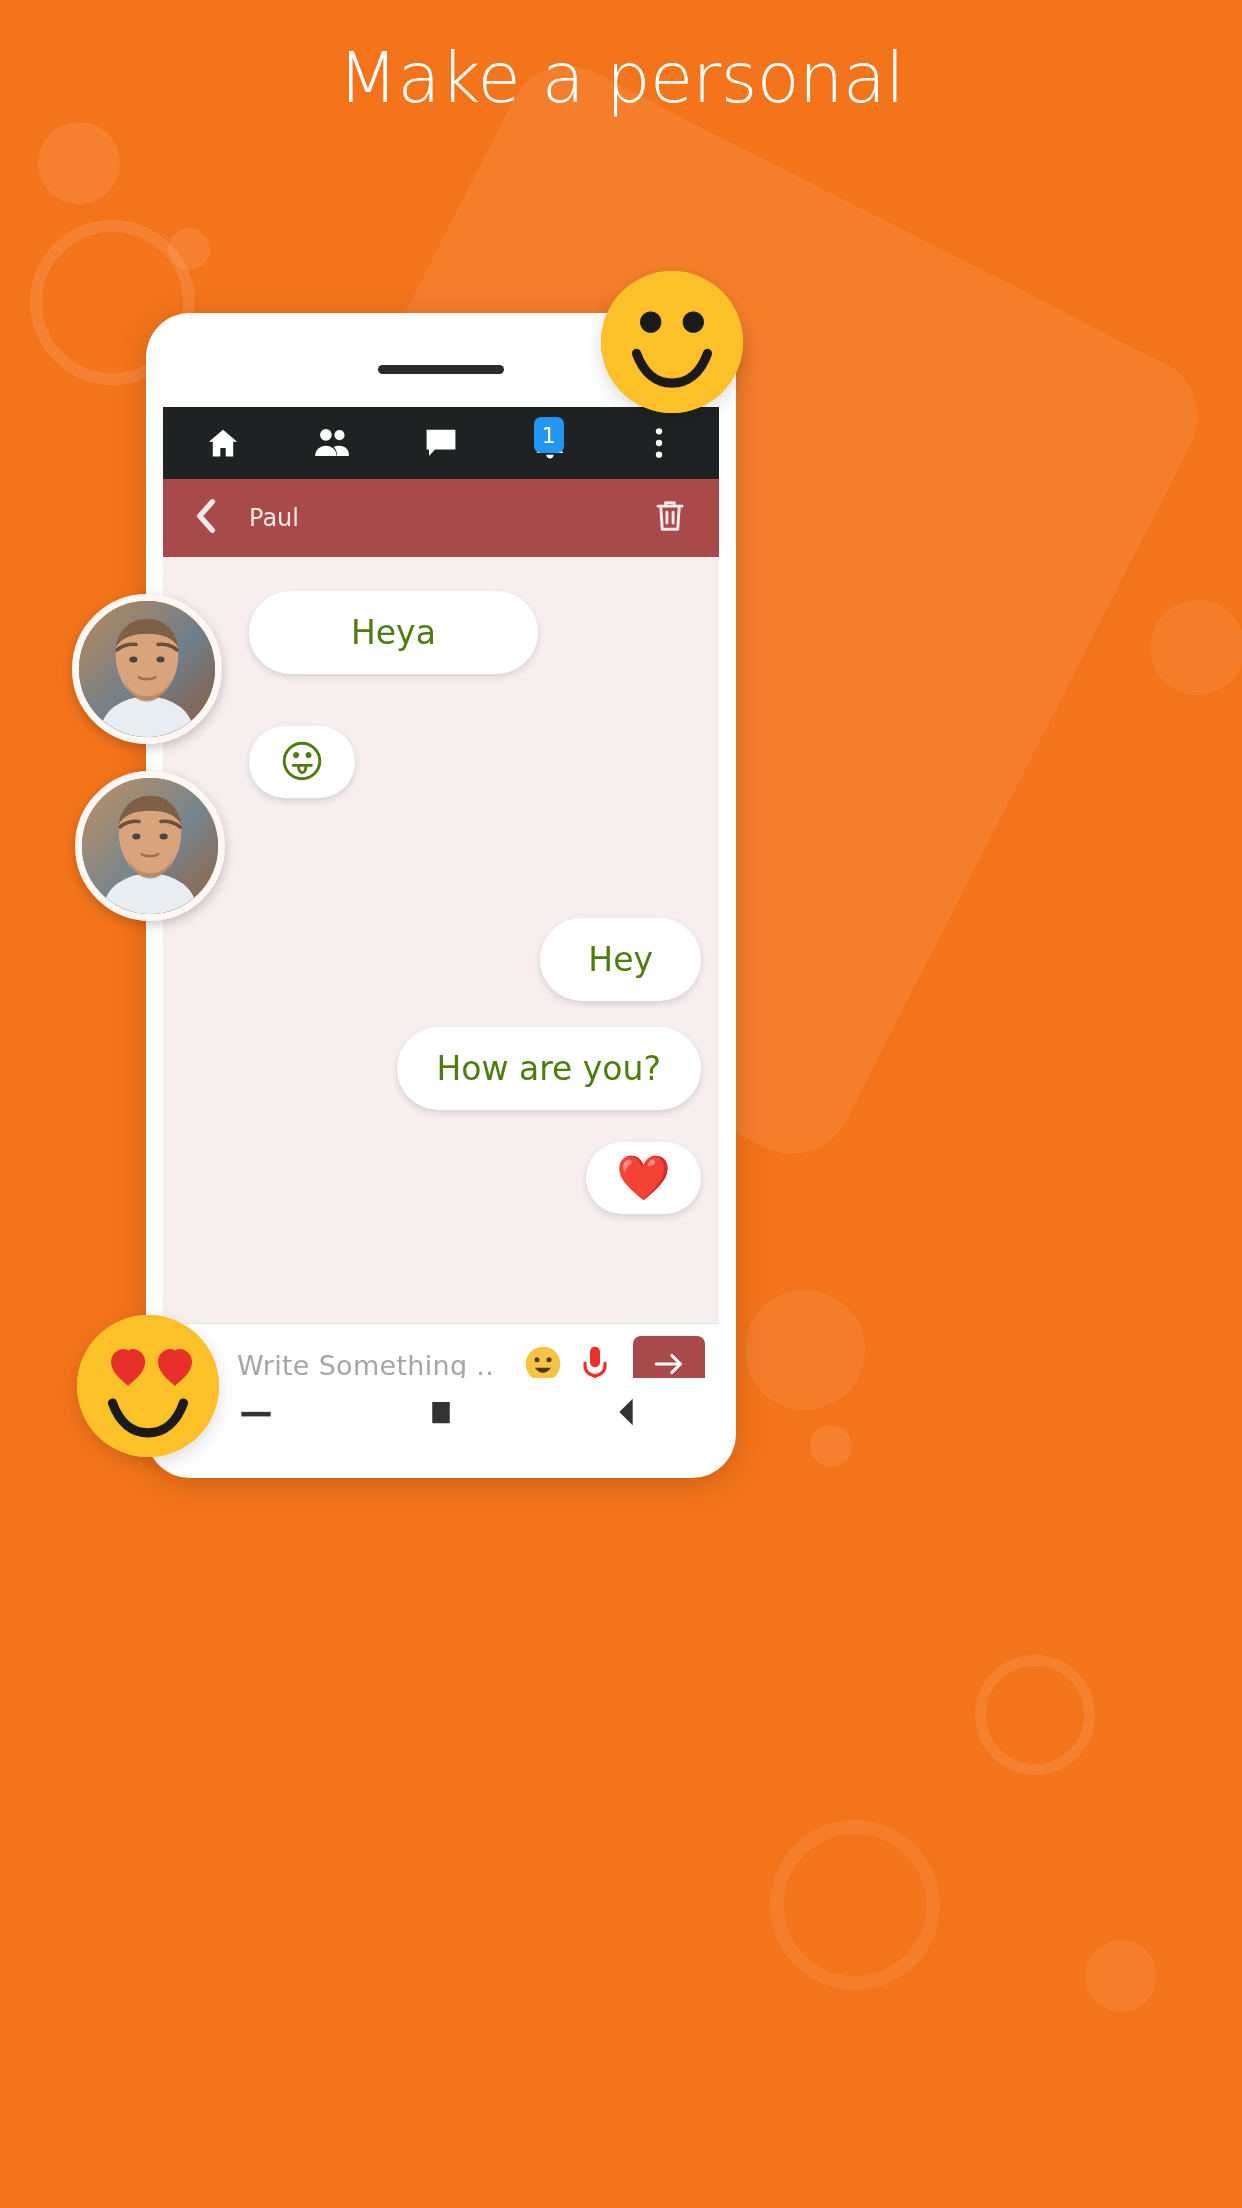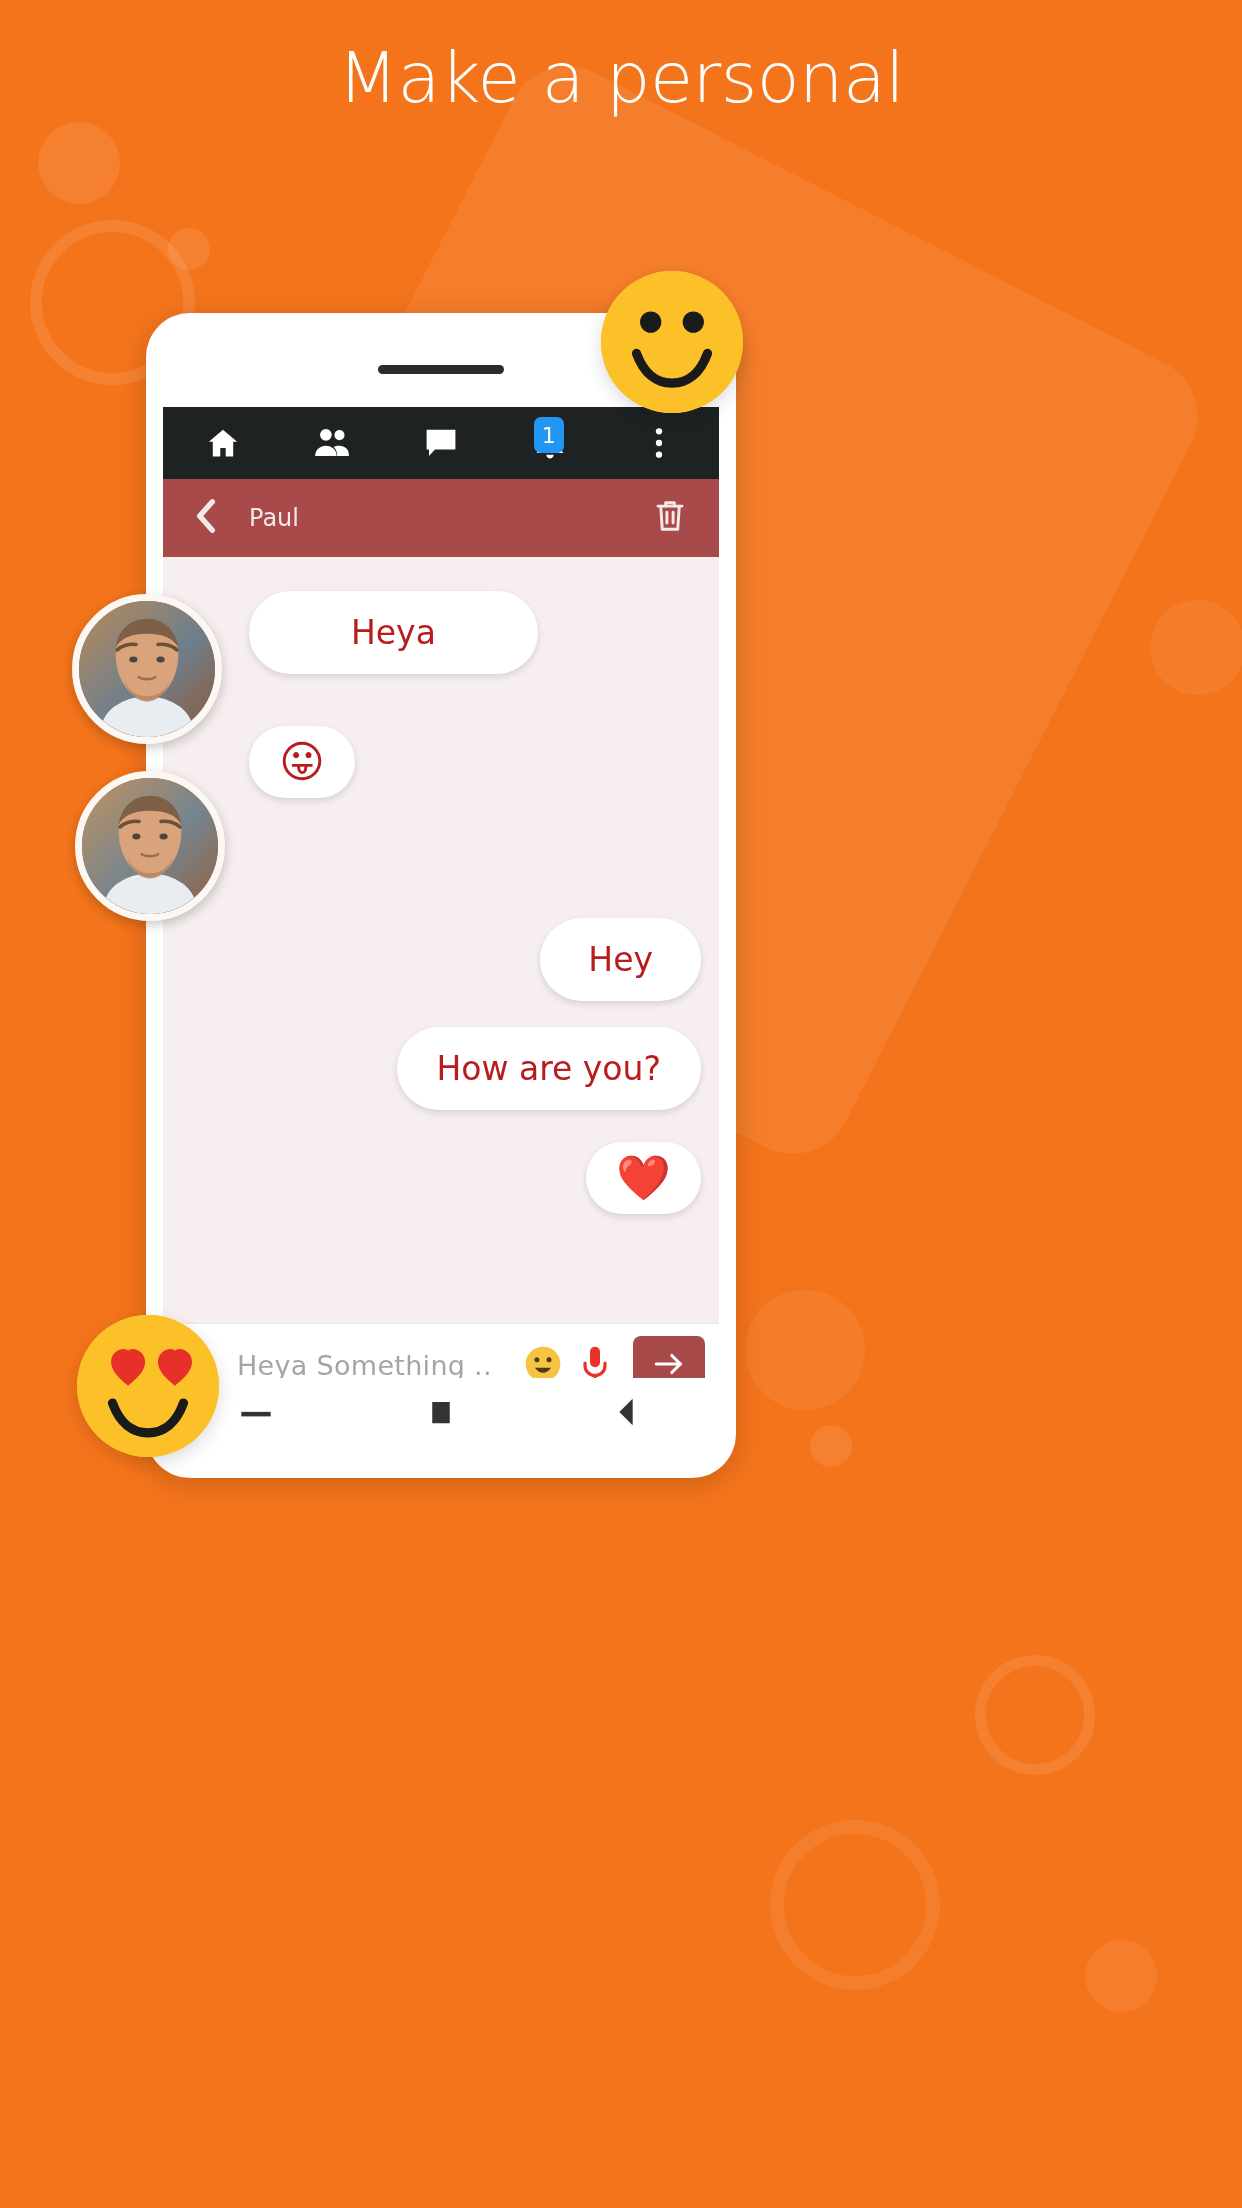--- a/index.html
+++ b/index.html
@@ -208,21 +208,21 @@
     margin-bottom: 24px;
   }
   .msg-row.left { justify-content: flex-start; padding-left: 68px; }
   .msg-row.right { justify-content: flex-end; }
 
   .bubble {
     background: #FFFFFF;
     border-radius: 48px;
     padding: 22px 40px;
     font-size: 33px;
-    color: #b91c1c;
+    color: #4d7c0f;
     box-shadow: 0 3px 7px rgba(0,0,0,0.13);
     font-family: "DejaVu Sans", sans-serif;
     white-space: nowrap;
   }
   .bubble.emoji-bubble {
     padding: 14px 30px;
     font-size: 44px;
     line-height: 1;
   }
   .bubble.wide-heya { padding: 22px 102px; }
@@ -447,21 +447,21 @@
 
     <div class="input-bar">
       <div class="file-icon">
         <span>
           <svg width="32" height="38" viewBox="0 0 20 24">
             <path d="M2.5 1.5h10.0L17.5 6.6V22.5H2.5z" fill="#6EC5EC"></path>
             <path d="M12.5 1.5L17.5 6.6h-5.0z" fill="#BFE5F5"></path>
           </svg>
         </span>
       </div>
-      <div class="write-placeholder">Heya Something ..</div>
+      <div class="write-placeholder">Write Something ..</div>
       <div class="inp-icon">
         <span>
           <svg width="40" height="40" viewBox="0 0 24 24">
             <circle cx="12" cy="12" r="10.4" fill="#F7C342"></circle>
             <circle cx="8.4" cy="9.4" r="1.5" fill="#4A3A14"></circle>
             <circle cx="15.6" cy="9.4" r="1.5" fill="#4A3A14"></circle>
             <path d="M7.2 14.2c1.4 2.1 3.0 3.0 4.8 3.0s3.4-.9 4.8-3.0z" fill="#4A3A14"></path>
           </svg>
         </span>
       </div>

